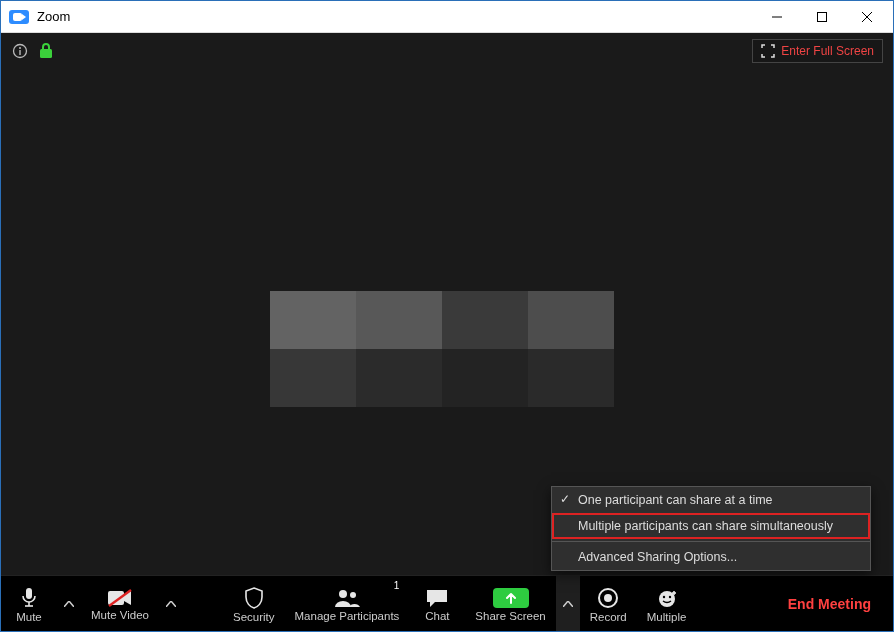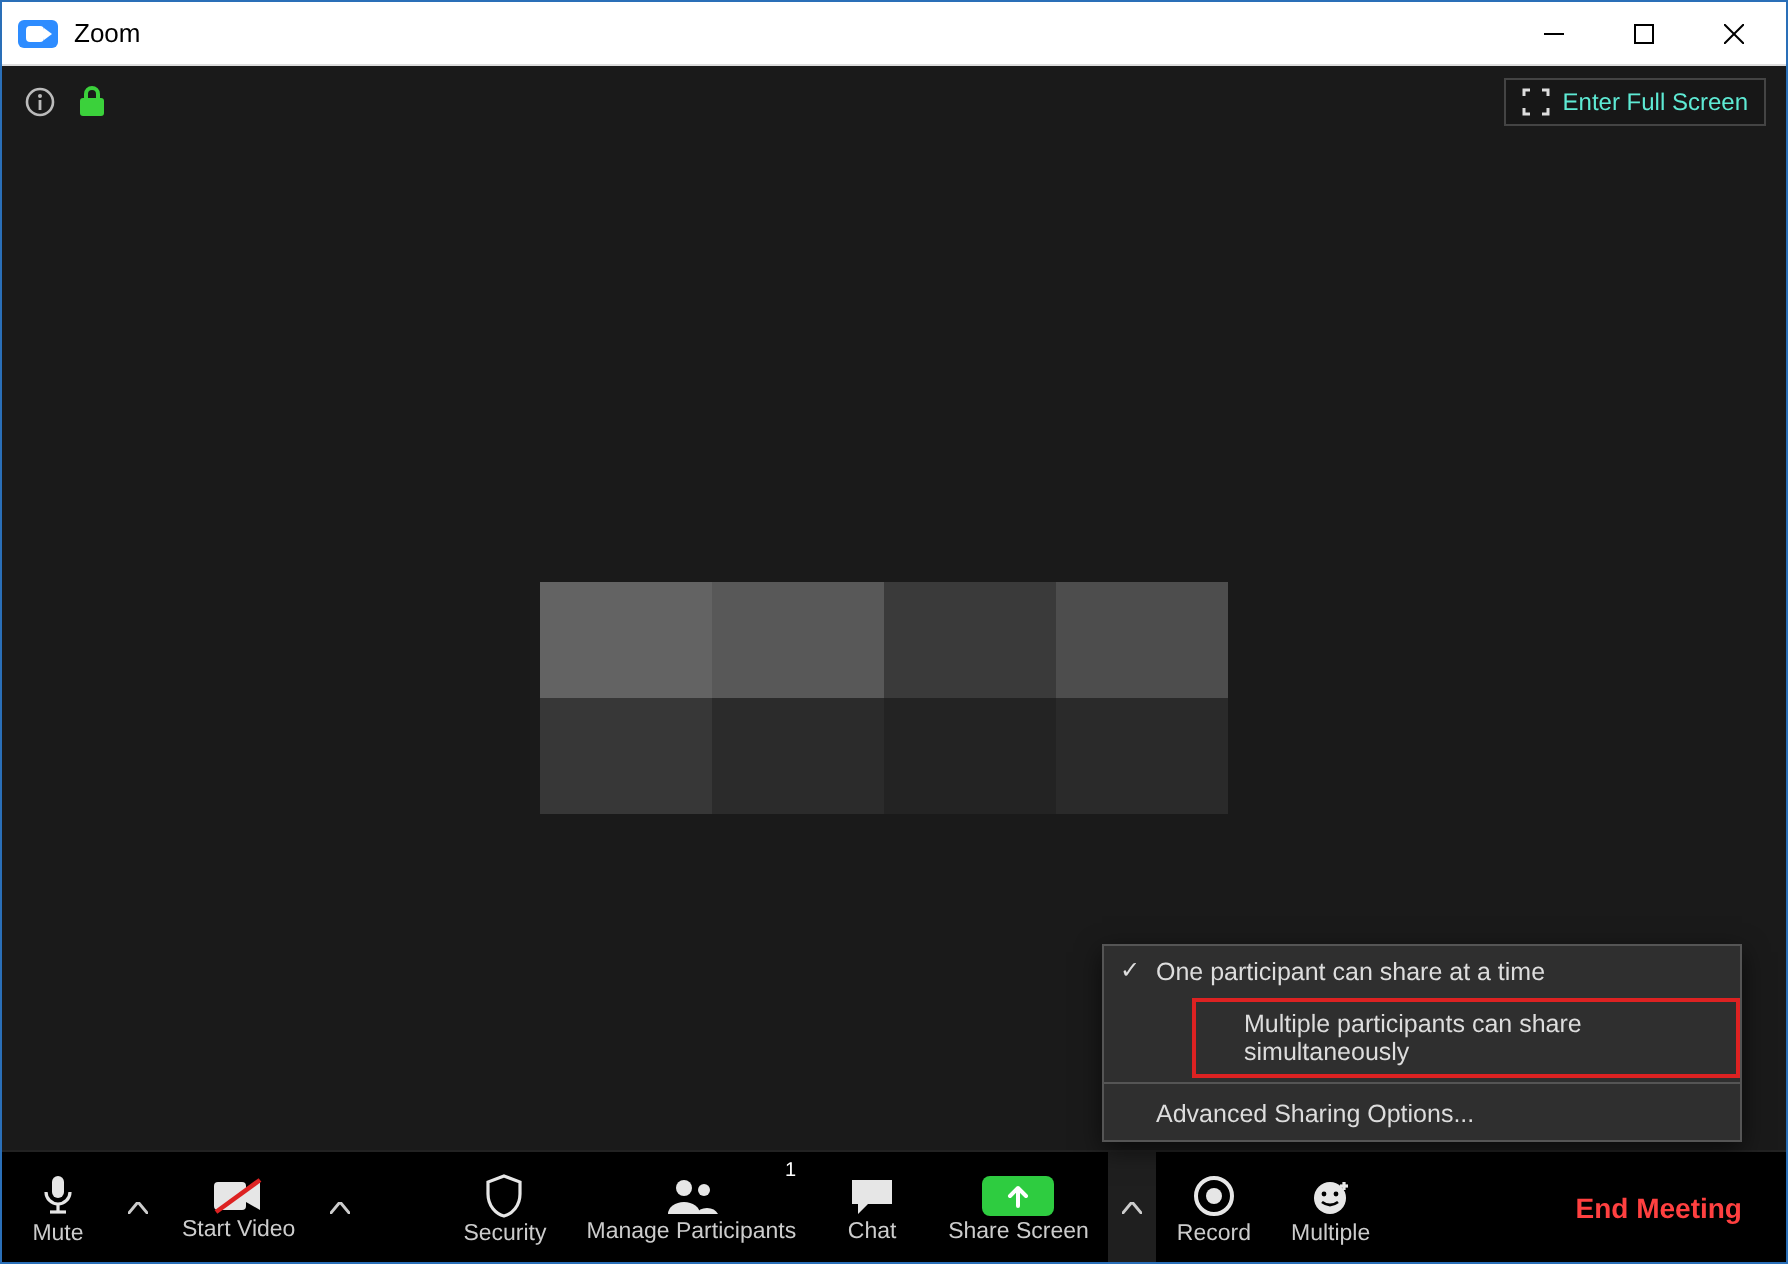--- a/index.html
+++ b/index.html
@@ -9,31 +9,31 @@
   .titlebar .app-icon { width: 20px; height: 14px; background: #2d8cff; border-radius: 3px; position: relative; margin-right: 8px; }
   .titlebar .app-icon::after { content:""; position:absolute; left:4px; top:3px; width:9px; height:8px; border-radius:2px; background:#fff; }
   .titlebar .app-icon::before { content:""; position:absolute; right:3px; top:4px; width:0;height:0; border-top:3px solid transparent; border-bottom:3px solid transparent; border-left:4px solid #fff;}
   .titlebar .title-text { font-size: 13px; flex: 0 0 auto; }
   .titlebar .spacer { flex: 1; }
   .win-controls { display: flex; }
   .win-btn { width: 45px; height: 30px; display:flex; align-items:center; justify-content:center; font-size:10px; cursor:pointer; }
   .topbar { height: 36px; display:flex; align-items:center; padding: 0 10px; position:relative; background:#1a1a1a;}
   .topbar .info-icon, .topbar .lock-icon { width:18px; height:18px; display:flex; align-items:center; justify-content:center; margin-right:8px; }
   .lock-icon svg { display:block; }
-  .fullscreen-btn { position:absolute; right:10px; top:6px; height:24px; padding:0 8px; border:1px solid #444; background:rgba(0,0,0,0.1); color:#5eead4; font-size:12px; display:flex; align-items:center; gap:6px; cursor:pointer;}
+  .fullscreen-btn { position:absolute; right:10px; top:6px; height:24px; padding:0 8px; border:1px solid #444; background:rgba(0,0,0,0.1); color:#ef4444; font-size:12px; display:flex; align-items:center; gap:6px; cursor:pointer;}
   .content { flex:1; position:relative; background:#1a1a1a; }
   .pixel-blocks { position:absolute; left:269px; top:222px; display:flex; flex-direction:column; }
   .row { display:flex; }
   .blk { width:86px; height:58px; }
   .b1{background:#636363;} .b2{background:#585858;} .b3{background:#3a3a3a;} .b4{background:#4d4d4d;}
   .c1{background:#373737;} .c2{background:#2b2b2b;} .c3{background:#232323;} .c4{background:#2a2a2a;}
   .popup { position:absolute; right:22px; bottom:4px; width:320px; background:#2f2f2f; border:1px solid #555; box-shadow:0 4px 12px rgba(0,0,0,0.6); font-size:12.5px; color:#ddd; }
   .popup .item { padding:6px 10px 6px 26px; position:relative; cursor:pointer; }
   .popup .item.check::before { content:"✓"; position:absolute; left:8px; top:5px; color:#ddd; font-size:12px;}
-  .popup .item.highlighted { outline:2px solid #d22; outline-offset:-2px;margin-left:44px; }
+  .popup .item.highlighted { outline:2px solid #d22; outline-offset:-2px; }
   .popup .sep { height:1px; background:#555; margin:2px 0; }
   .toolbar { height:56px; background:#000; display:flex; align-items:stretch; color:#ccc; font-size:11.5px; border-top:1px solid #222;}
   .tb-btn { display:flex; flex-direction:column; align-items:center; justify-content:center; padding:4px 10px 2px; cursor:pointer; position:relative; min-width:56px;}
   .tb-label { margin-top:2px;text-align:center; }
   .tb-chev { width:24px; display:flex; align-items:center; justify-content:center; cursor:pointer;}
   .badge { position:absolute; top:4px; right:10px; font-size:10px; color:#fff; }
   .share-ic { width:36px; height:20px; background:#2ecc40; border-radius:4px; display:flex; align-items:center; justify-content:center; }
   .share-ic svg{display:block;}
   .end-meeting { margin-left:auto; padding:4px 22px; display:flex; align-items:center; color:#ff4040; font-weight:600; font-size:14px; cursor:pointer;}
   .ic { display:block; }
@@ -135,21 +135,21 @@
           <path d="M0 6 L5 0 L10 6" fill="none" stroke="#ccc" stroke-width="1.5"></path>
         </svg>
     </div>
 
     <div class="tb-btn">
       <svg class="ic" width="26" height="18">
         <rect x="1" y="2" width="16" height="14" rx="2" fill="#e6e6e6"></rect>
         <path d="M17 6 L24 2 V16 L17 12 Z" fill="#e6e6e6"></path>
         <line x1="2" y1="17" x2="24" y2="1" stroke="#d22" stroke-width="2.3"></line>
       </svg>
-      <div class="tb-label">Start Video</div>
+      <div class="tb-label">Mute Video</div>
     </div>
     <div class="tb-chev">
       <svg width="10" height="6">
           <path d="M0 6 L5 0 L10 6" fill="none" stroke="#ccc" stroke-width="1.5"></path>
         </svg>
     </div>
 
     <div style="width:40px"></div>
 
     <div class="tb-btn">

